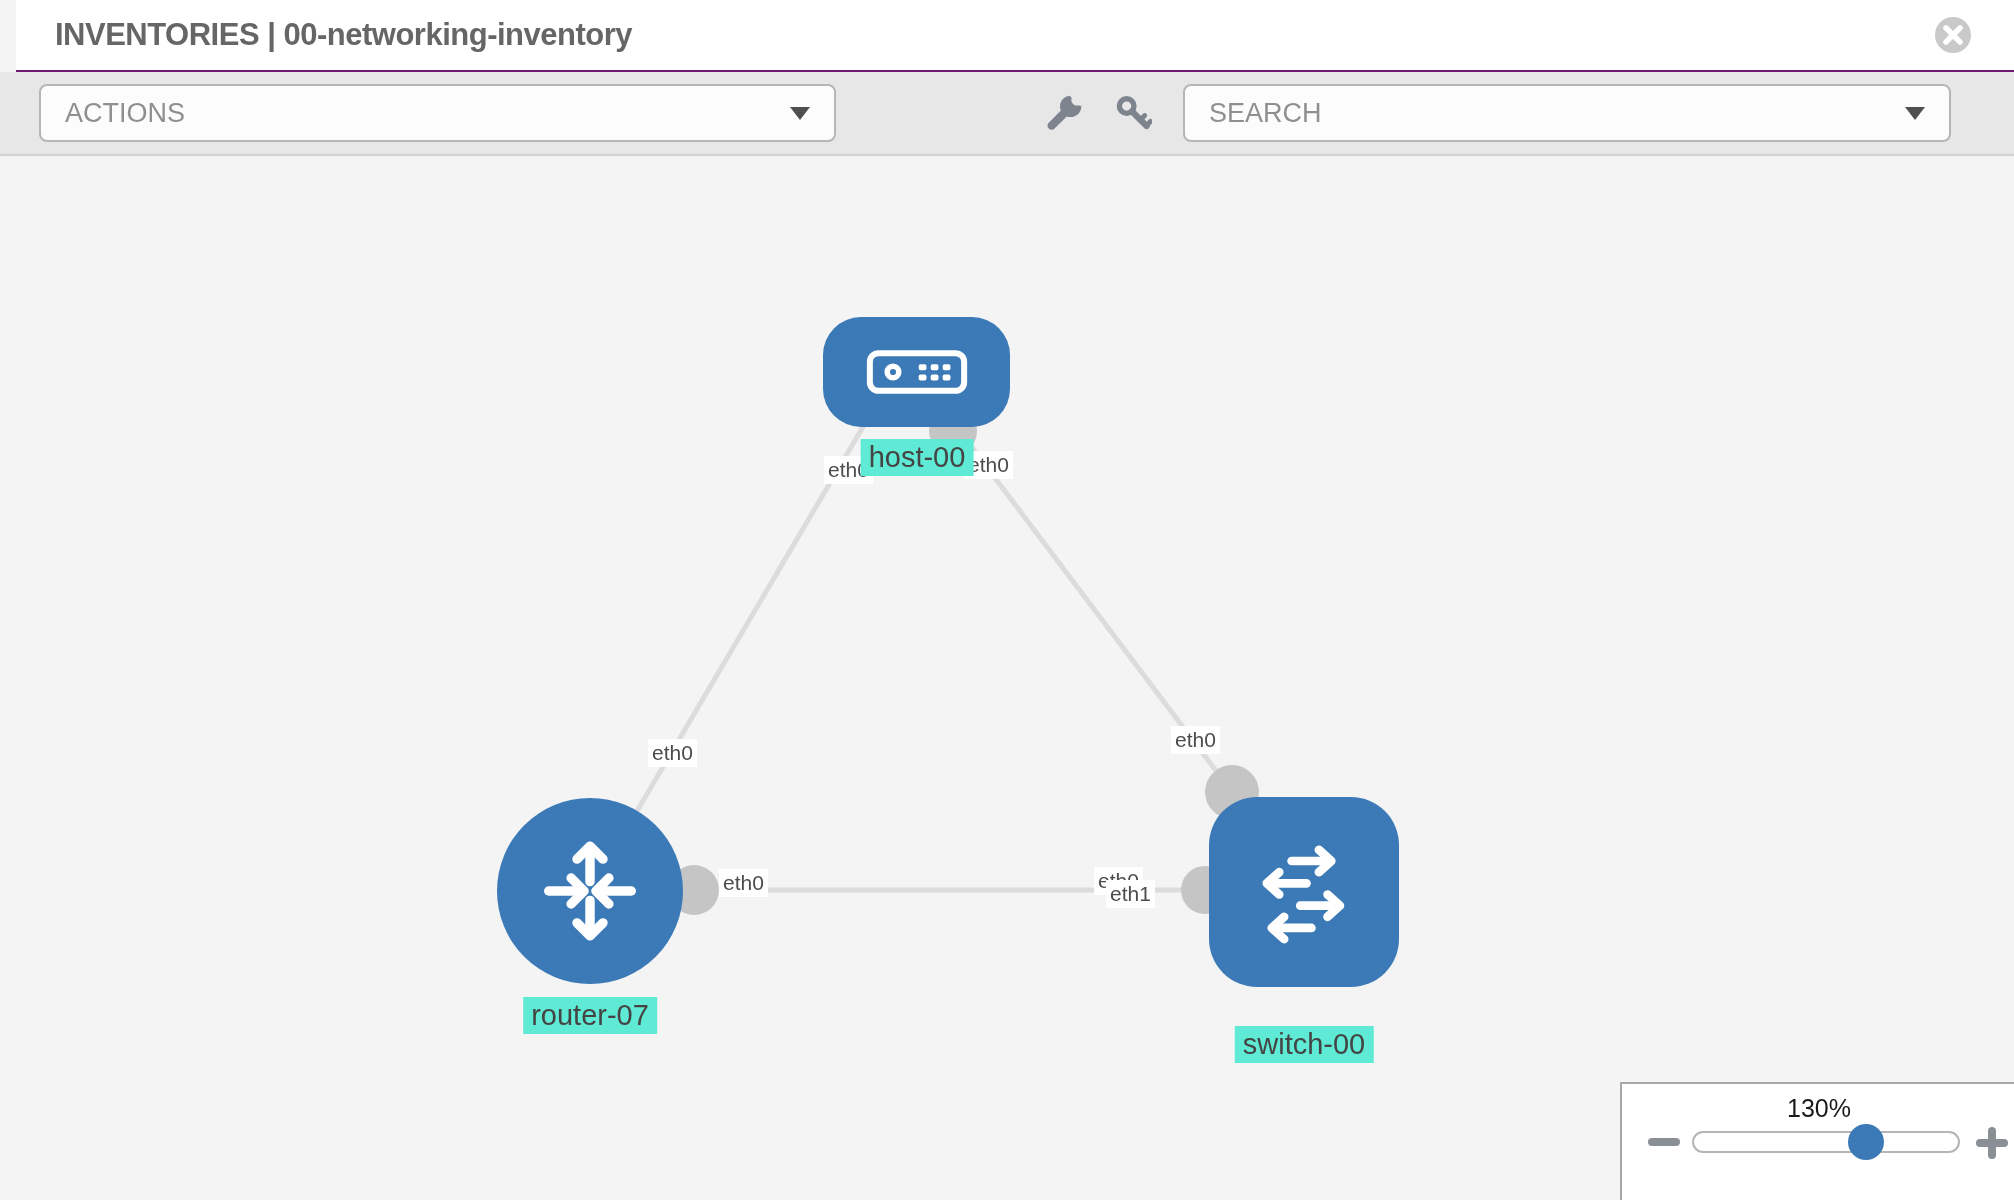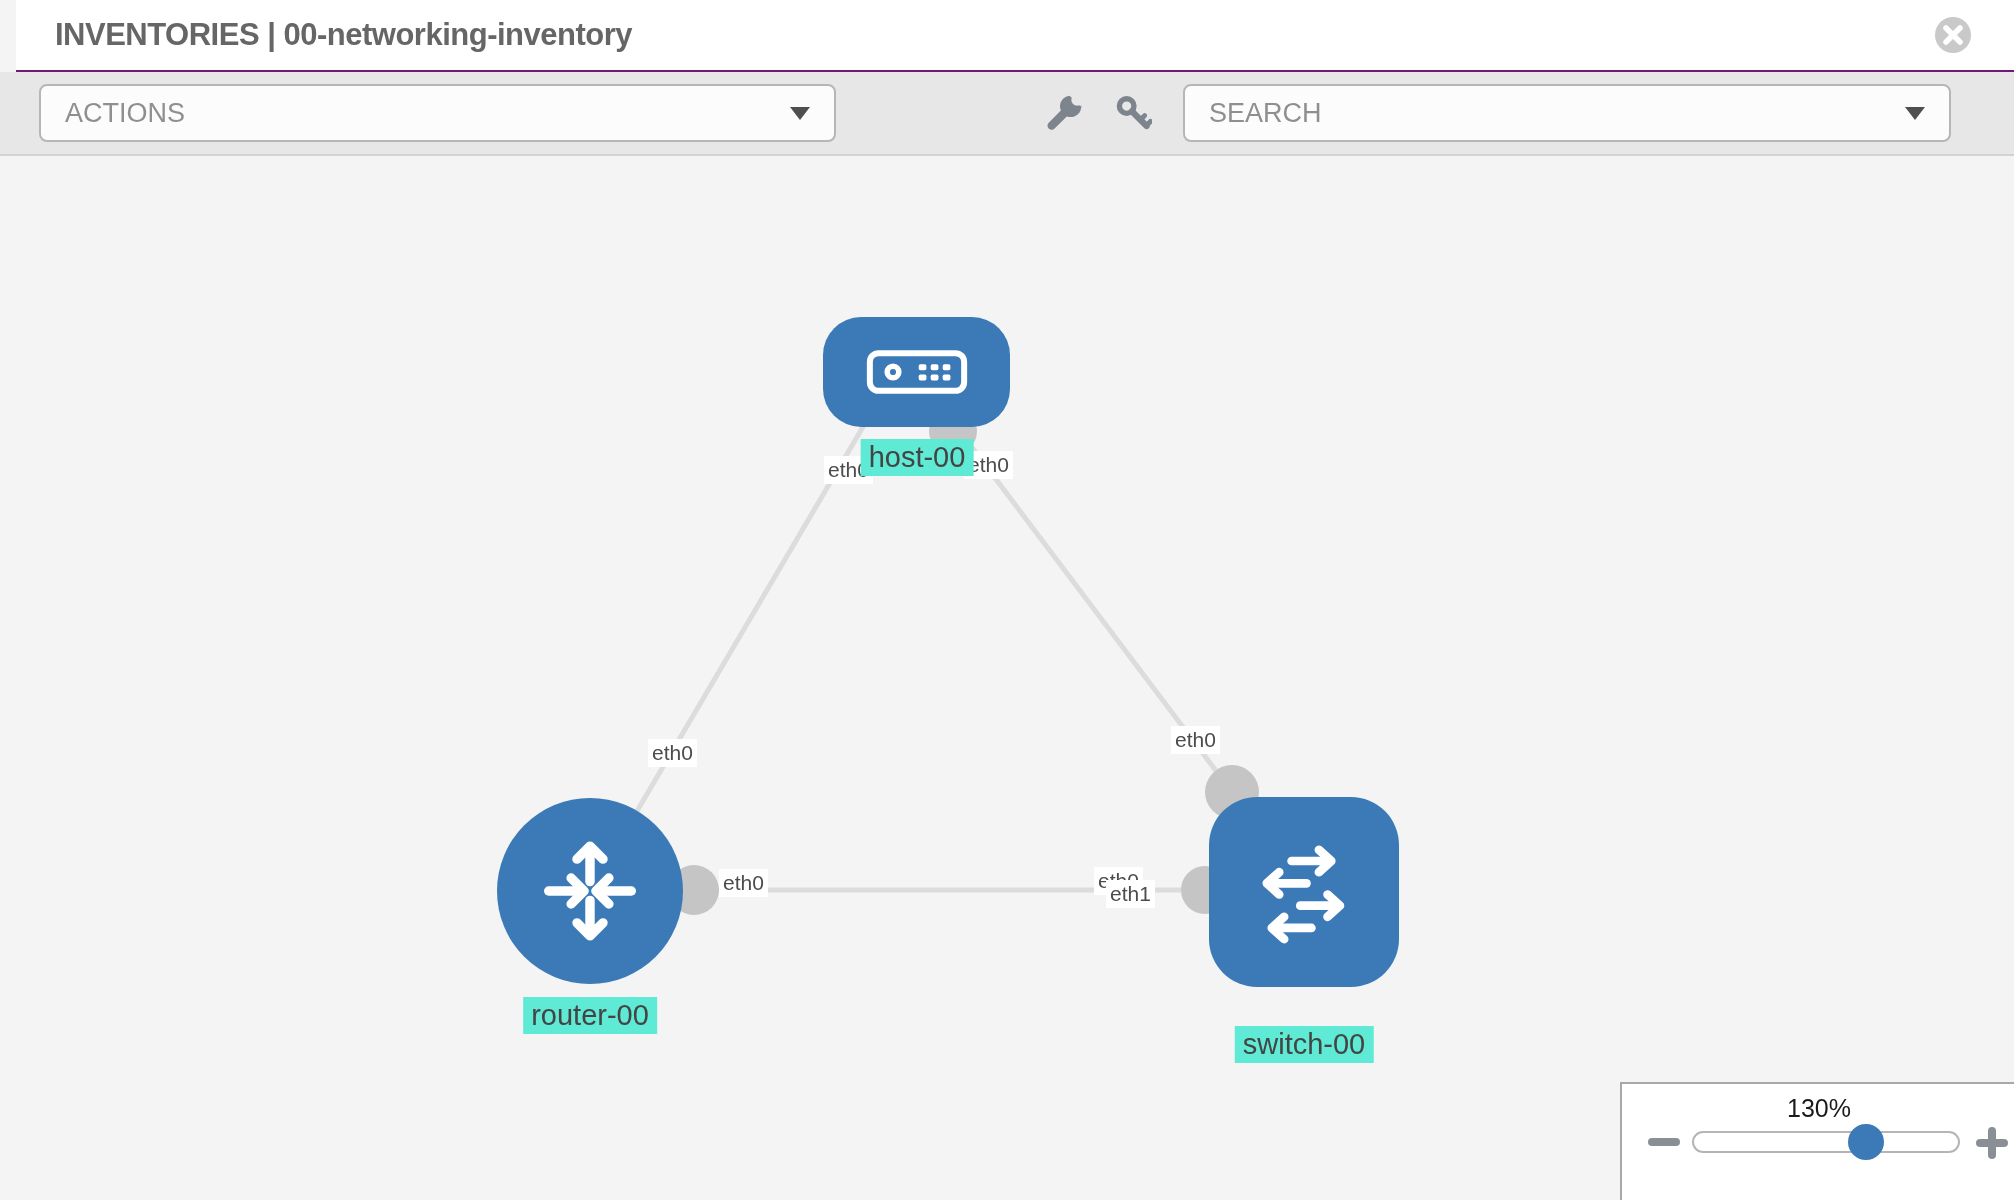--- a/index.html
+++ b/index.html
@@ -196,21 +196,21 @@
           <polyline points="30,34 20,43 30,52"></polyline>
           <line x1="47" y1="61" x2="77" y2="61"></line>
           <polyline points="69,52 79,61 69,70"></polyline>
           <line x1="56" y1="79" x2="26" y2="79"></line>
           <polyline points="34,70 24,79 34,88"></polyline>
         </g>
       </svg>
     </div>
 
     <div class="node-label lbl-host">host-00</div>
-    <div class="node-label lbl-router">router-00</div>
+    <div class="node-label lbl-router">router-07</div>
     <div class="node-label lbl-switch">switch-00</div>
 
     <div class="if-chip chip-host-left">eth0</div>
     <div class="if-chip chip-host-right">eth0</div>
     <div class="if-chip chip-router-top">eth0</div>
     <div class="if-chip chip-switch-top">eth0</div>
     <div class="if-chip chip-mid-left">eth0</div>
     <div class="if-chip chip-mid-under">eth0</div>
     <div class="if-chip chip-mid-over">eth1</div>
 

